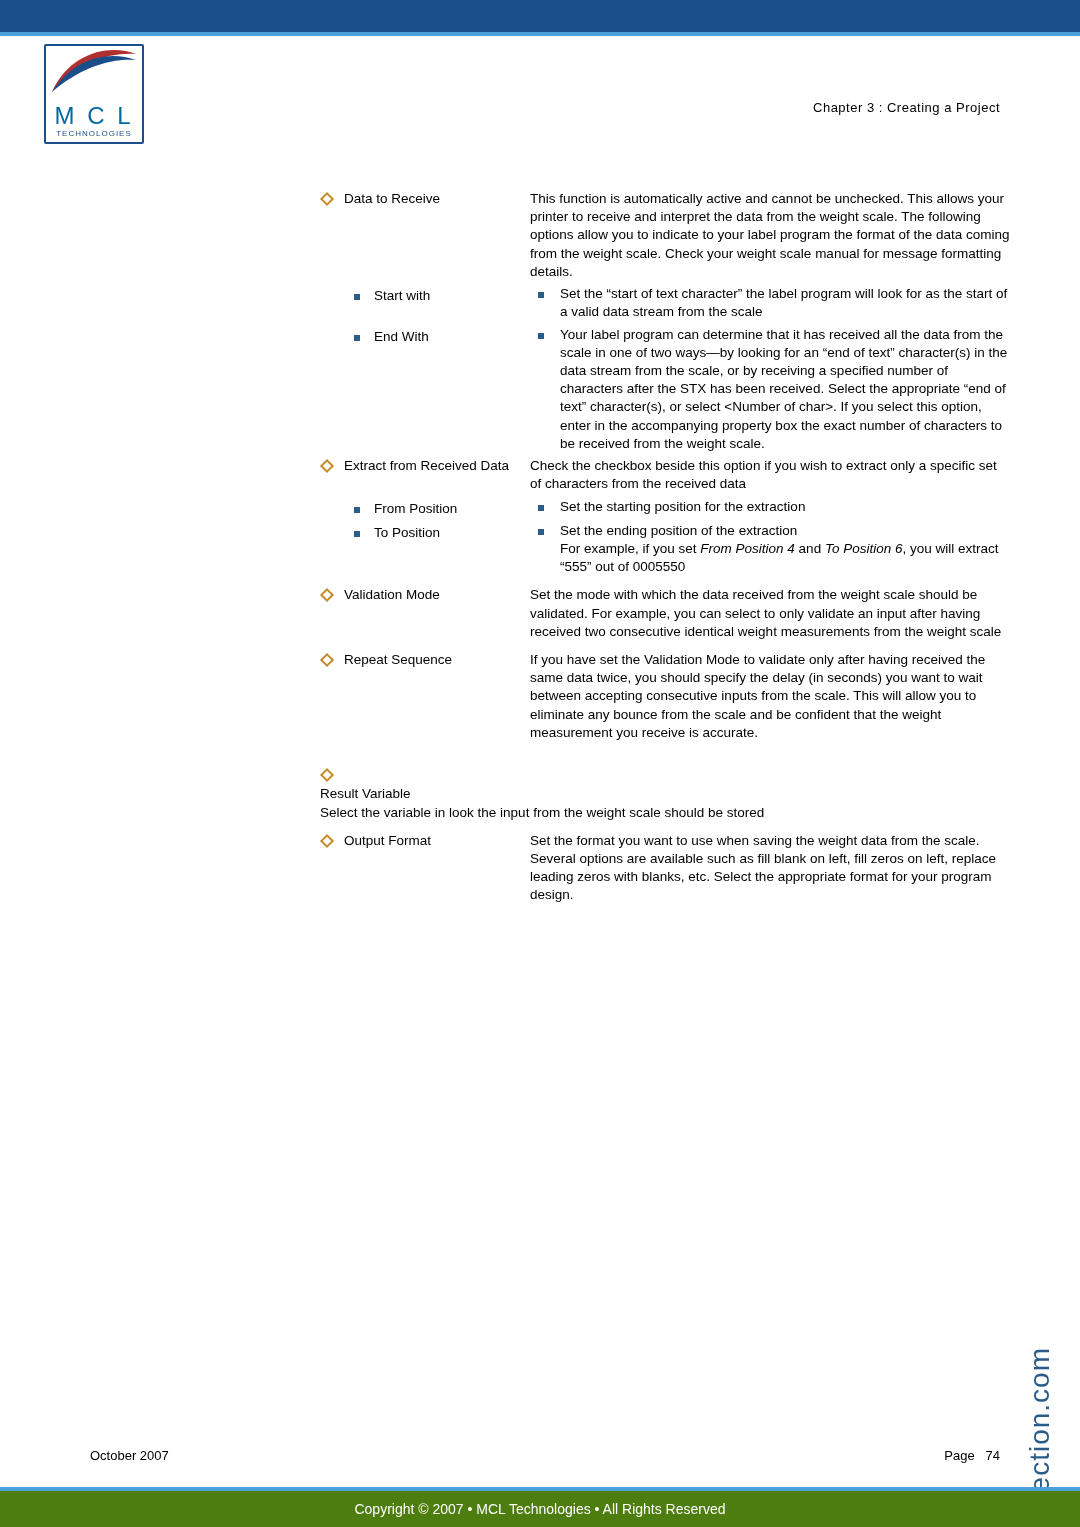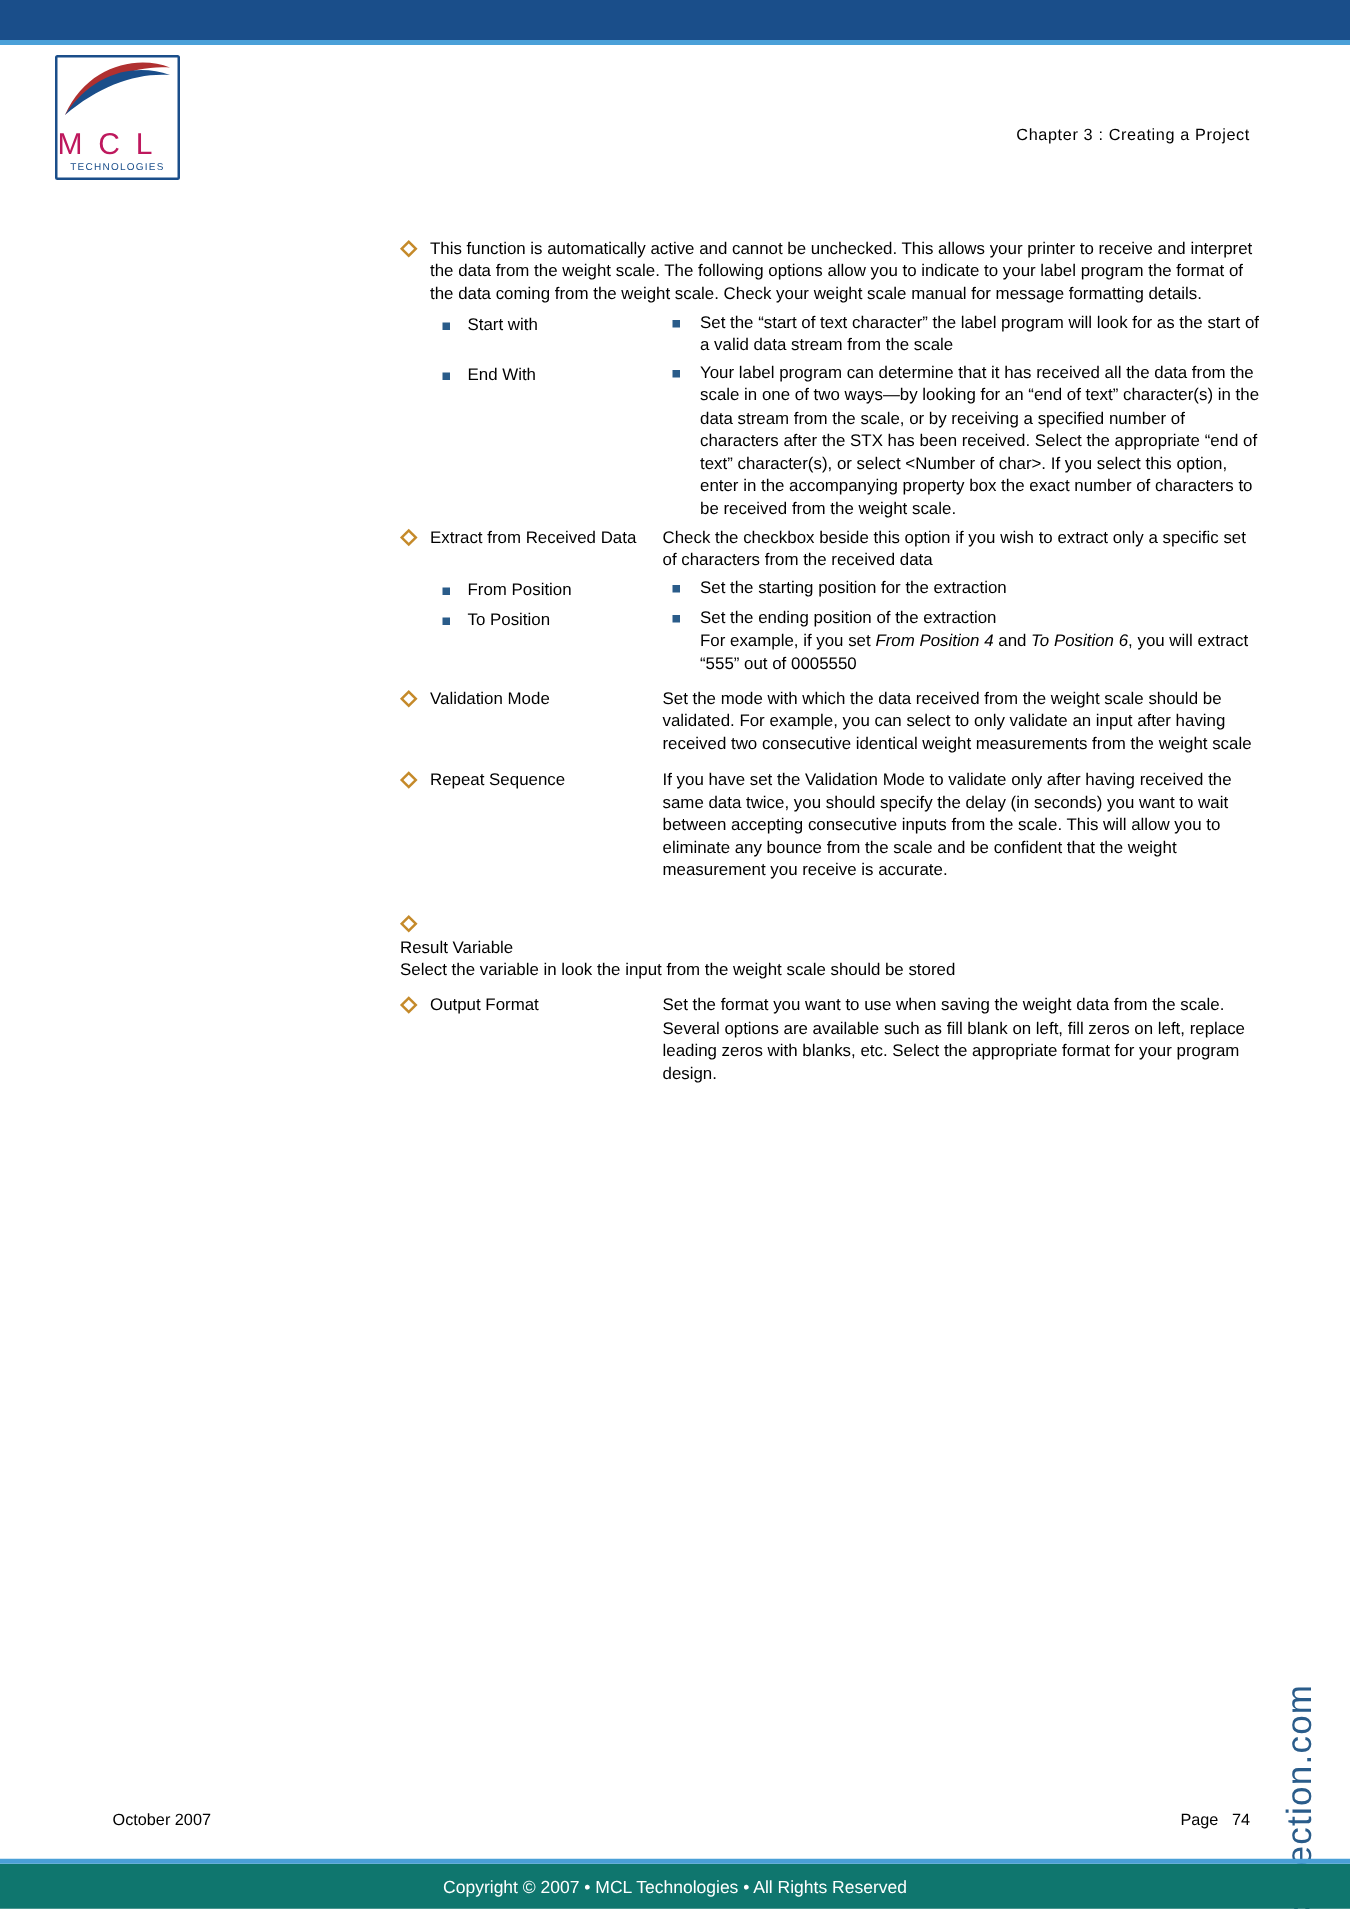--- a/index.html
+++ b/index.html
@@ -1,41 +1,41 @@
 <!DOCTYPE html>
 <html><head>
 <meta charset="utf-8">
 <style>
   * { box-sizing: border-box; margin: 0; padding: 0; }
   html, body { width: 1080px; height: 1527px; background: #fff; font-family: Verdana, Geneva, sans-serif; color: #000; }
   .top-bar { position: absolute; top: 0; left: 0; width: 1080px; height: 32px; background: #1a4e8a; }
   .top-bar::after { content: ""; position: absolute; left: 0; right: 0; bottom: -4px; height: 4px; background: #4aa0d8; }
   .logo-box { position: absolute; top: 44px; left: 44px; width: 100px; height: 100px; border: 2px solid #1a4e8a; border-radius: 2px; background: #fff; overflow: hidden; }
   .logo-swoosh { position: absolute; top: -4px; left: 4px; width: 88px; height: 52px; }
-  .logo-mcl { position: absolute; top: 56px; left: 0; width: 100%; text-align: left; font-size: 24px; letter-spacing: 3px; color: #be185d; font-weight: 400; font-family: "Arial Narrow", Arial, sans-serif; }
+  .logo-mcl { position: absolute; top: 56px; left: 0; width: 100%; text-align: center; font-size: 24px; letter-spacing: 3px; color: #0369a1; font-weight: 400; font-family: "Arial Narrow", Arial, sans-serif; }
   .logo-tech { position: absolute; bottom: 4px; left: 0; width: 100%; text-align: center; font-size: 8px; letter-spacing: 1px; color: #1a4e8a; }
   .chapter { position: absolute; top: 100px; right: 80px; font-size: 13px; letter-spacing: 0.5px; }
   .content { position: absolute; top: 190px; left: 320px; width: 690px; font-size: 13.5px; line-height: 1.35; }
   .row { display: flex; margin-bottom: 4px; }
   .diamond-col { width: 24px; flex-shrink: 0; }
   .diamond { display: inline-block; width: 10px; height: 10px; background: #c58a2a; transform: rotate(45deg); margin-top: 4px; margin-left: 2px; }
   .diamond::after { content: ""; position: absolute; top: 2px; left: 2px; width: 6px; height: 6px; background: #fff; }
   .diamond { position: relative; }
   .label-col { width: 186px; flex-shrink: 0; padding-right: 10px; }
   .desc-col { flex: 1; }
   .sub-row { display: flex; margin-top: 2px; }
   .sub-bullet-col { width: 30px; flex-shrink: 0; text-align: left; padding-left: 10px; }
   .sub-bullet { display: inline-block; width: 6px; height: 6px; background: #2a5c8a; margin-top: 6px; }
   .sub-label-col { width: 156px; flex-shrink: 0; }
   .sub-desc-col { flex: 1; display: flex; }
   .sub-desc-bullet { width: 30px; flex-shrink: 0; padding-left: 8px; }
   .sub-desc-text { flex: 1; }
   .side-url { position: absolute; right: 24px; bottom: 180px; transform: rotate(-90deg); transform-origin: right bottom; font-size: 28px; color: #2a5c8a; letter-spacing: 1px; white-space: nowrap; }
   .footer-meta { position: absolute; bottom: 64px; left: 90px; right: 80px; display: flex; justify-content: space-between; font-size: 13px; }
-  .footer-bar { position: absolute; bottom: 0; left: 0; width: 1080px; padding: 10px 0; background: #0f766e; color: #fff; text-align: center; font-size: 14px; }
+  .footer-bar { position: absolute; bottom: 0; left: 0; width: 1080px; padding: 10px 0; background: #4d7c0f; color: #fff; text-align: center; font-size: 14px; }
   .footer-bar-top { position: absolute; top: -4px; left: 0; right: 0; height: 4px; background: #4aa0d8; }
   .italic-span { font-style: italic; }
 </style>
 </head>
 <body>
 
 <div class="top-bar"></div>
 
 <div class="logo-box">
   <svg class="logo-swoosh" viewBox="0 0 88 52">
@@ -45,20 +45,21 @@
   <div class="logo-mcl">M C L</div>
   <div class="logo-tech">TECHNOLOGIES</div>
 </div>
 
 <div class="chapter">Chapter 3 : Creating a Project</div>
 
 <div class="content">
 
   <div class="row">
     <div class="diamond-col"><span class="diamond"></span></div>
+    <div class="label-col">Data to Receive</div>
     <div class="desc-col">This function is automatically active and cannot be unchecked. This allows your printer to receive and interpret the data from the weight scale. The following options allow you to indicate to your label program the format of the data coming from the weight scale. Check your weight scale manual for message formatting details.</div>
   </div>
   <div class="row">
     <div class="diamond-col"></div>
     <div class="label-col">
       <div class="sub-row">
         <div class="sub-bullet-col"><span class="sub-bullet"></span></div>
         <div class="sub-label-col">Start with</div>
       </div>
     </div>

